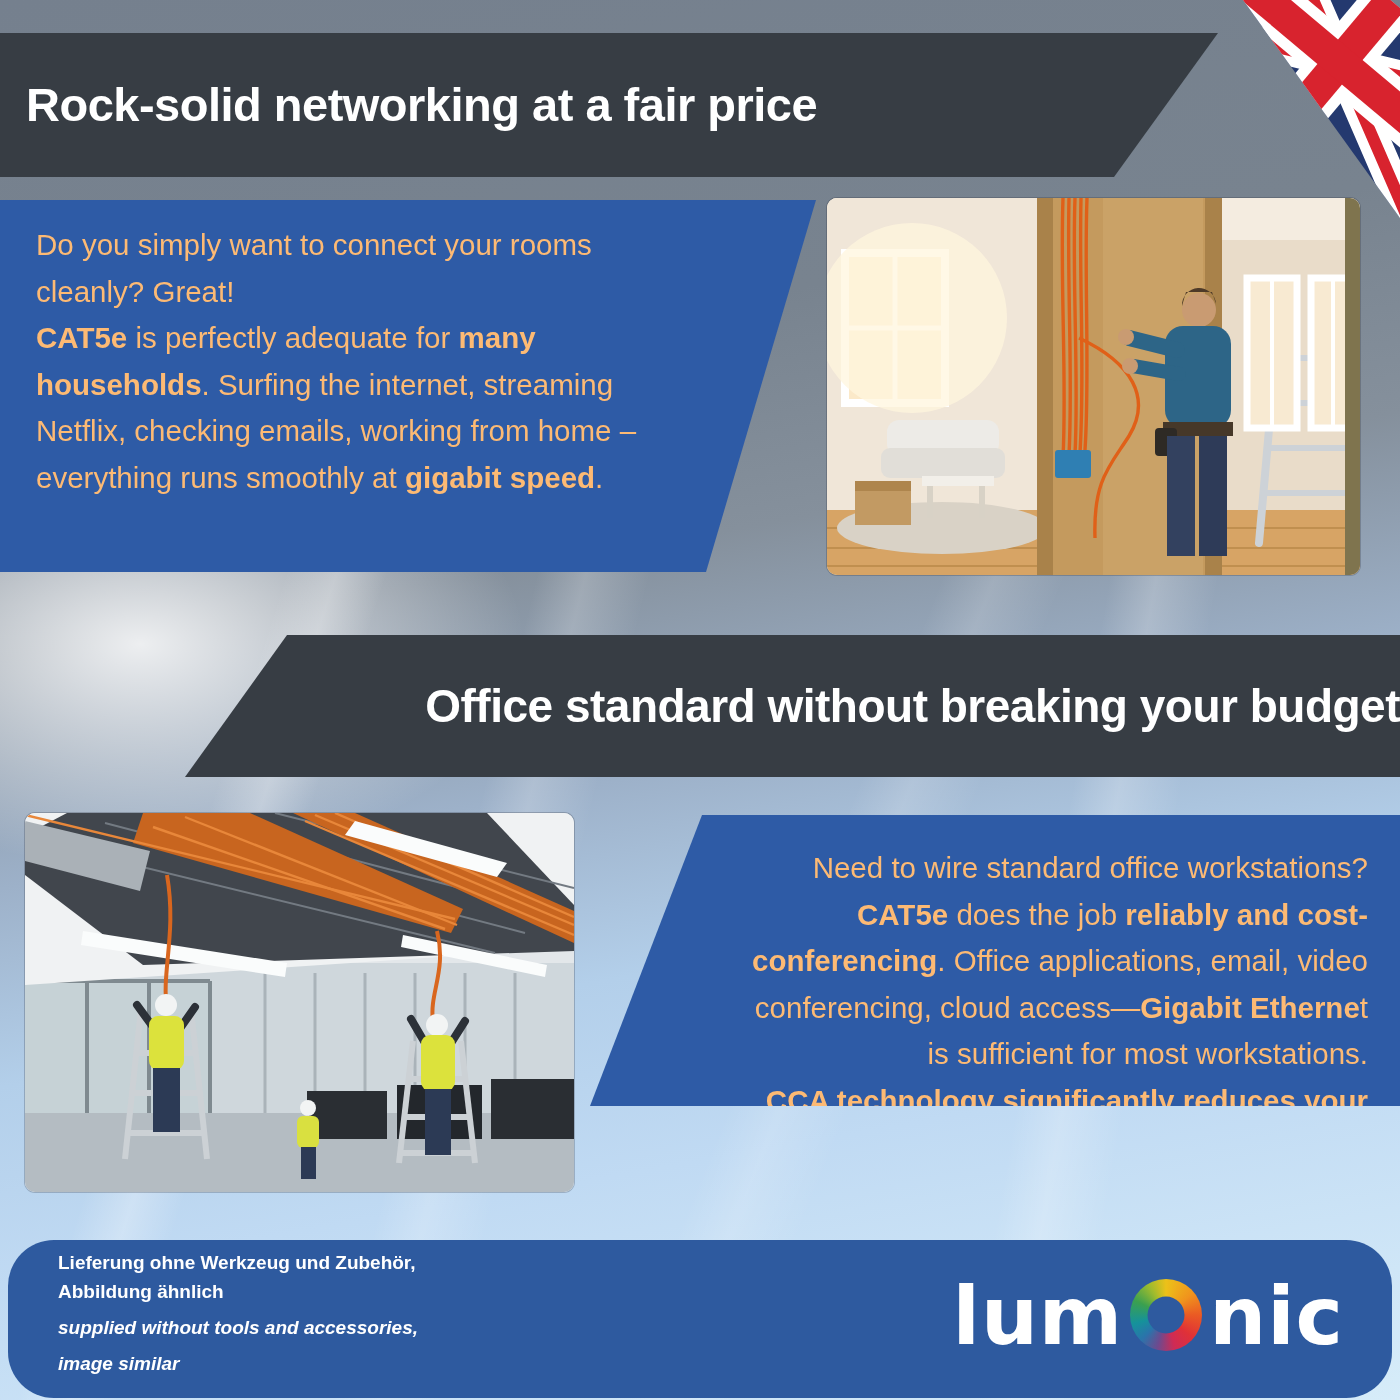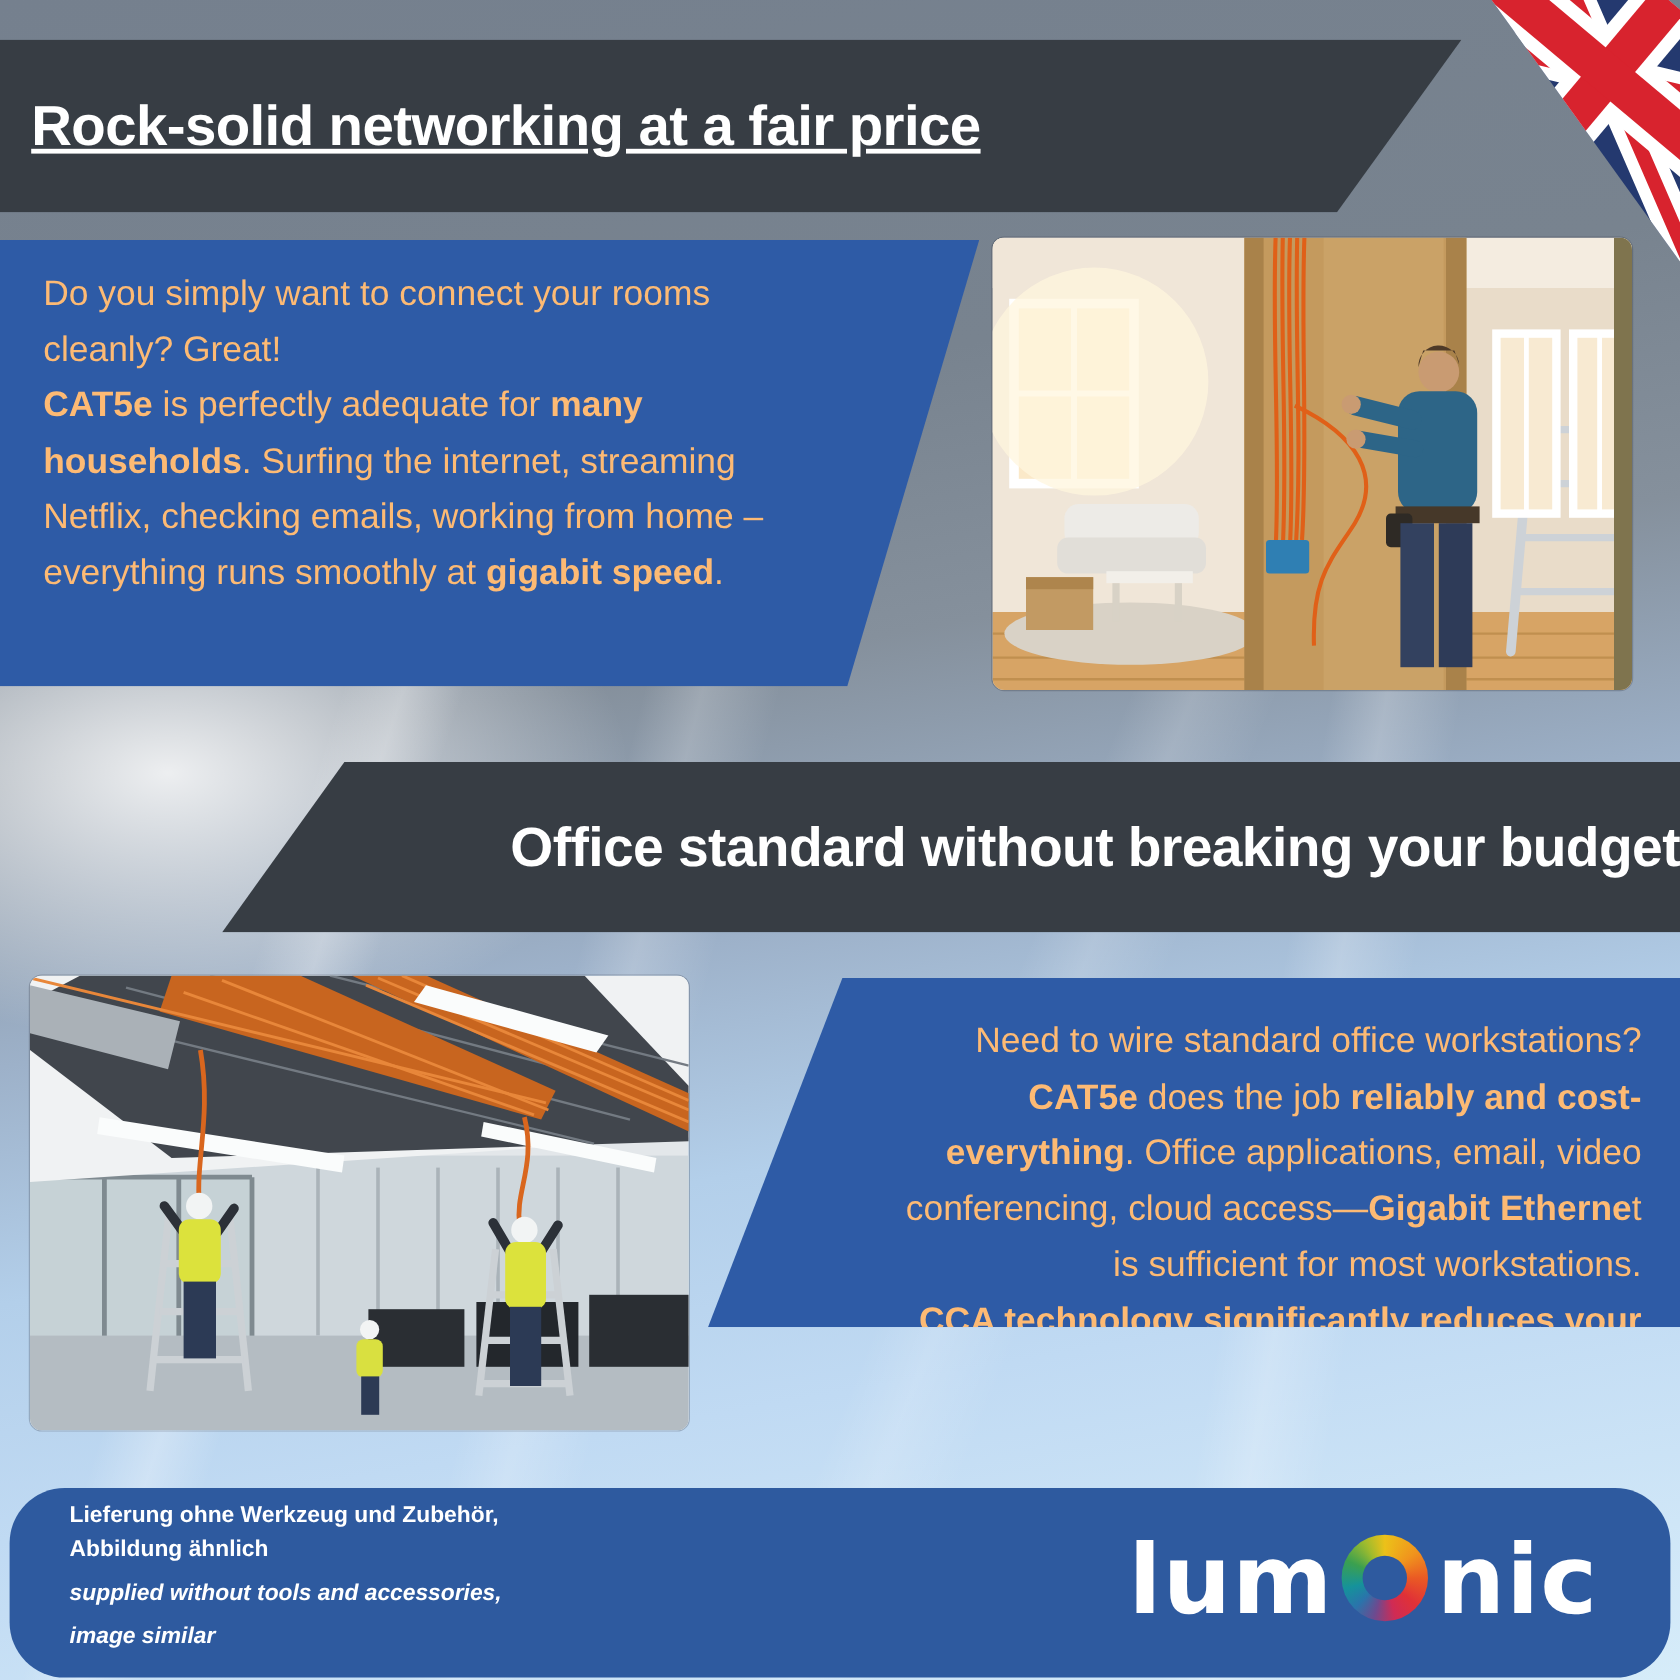--- a/index.html
+++ b/index.html
@@ -14,21 +14,21 @@
     position:absolute;left:0;top:520px;width:1400px;height:880px;pointer-events:none;
     background:
       linear-gradient(108deg, rgba(255,255,255,0) 18%, rgba(255,255,255,.28) 21%, rgba(255,255,255,0) 24%),
       linear-gradient(104deg, rgba(255,255,255,0) 34%, rgba(255,255,255,.20) 37%, rgba(255,255,255,0) 41%),
       linear-gradient(112deg, rgba(255,255,255,0) 55%, rgba(255,255,255,.16) 58%, rgba(255,255,255,0) 62%),
       linear-gradient(100deg, rgba(255,255,255,0) 72%, rgba(255,255,255,.22) 75%, rgba(255,255,255,0) 79%);
   }
   
   .banner{position:absolute;background:#373d44;color:#fff;font-weight:700;}
   .banner1{left:0;top:33px;width:1218px;height:144px;
-    clip-path:polygon(0 0,100% 0,calc(100% - 104px) 100%,0 100%);text-decoration:underline;}
+    clip-path:polygon(0 0,100% 0,calc(100% - 104px) 100%,0 100%);}
   .banner1 .btitle{padding-left:26px;line-height:144px;font-size:47px;letter-spacing:-.5px;white-space:nowrap;}
   .banner2{left:185px;top:635px;width:1215px;height:142px;
     clip-path:polygon(102px 0,100% 0,100% 100%,0 100%);}
   .banner2 .btitle{padding-left:108px;line-height:142px;font-size:46px;letter-spacing:-.5px;text-align:right;white-space:nowrap;}
   
   .panel{position:absolute;background:#2e5ba6;color:#fdba74;}
   .panel1{left:0;top:200px;width:816px;height:372px;
     clip-path:polygon(0 0,100% 0,calc(100% - 110px) 100%,0 100%);
     padding:0;}
   .panel1 .ptext{margin:22px 0 0 36px;}
@@ -42,21 +42,21 @@
   .photo1{left:827px;top:198px;width:533px;height:377px;}
   .photo2{left:25px;top:813px;width:549px;height:379px;}
   .photo svg{display:block;width:100%;height:100%;}
   
   .flag{position:absolute;top:0;right:0;width:165px;height:222px;}
   
   .footer{position:absolute;left:8px;top:1240px;width:1384px;height:158px;
     background:#2e5a9f;border-radius:46px;}
   .disclaimer{position:absolute;left:50px;top:8px;color:#fff;font-size:19px;line-height:29px;font-weight:700;}
   .disclaimer .en{font-style:italic;margin-top:7px;}
-  .logo{position:absolute;right:60px;top:0;height:158px;display:flex;align-items:center;color:#fff;
+  .logo{position:absolute;right:48px;top:0;height:158px;display:flex;align-items:center;color:#fff;
     font-family:"DejaVu Sans",sans-serif;font-weight:700;font-size:80px;letter-spacing:1px;}
   .logo .ring{position:relative;width:72px;height:72px;border-radius:50%;margin:0 7px;transform:translateY(-4px);
     background:conic-gradient(from 0deg,
       #ecc119 0deg,#f0941d 50deg,#ea5a24 90deg,#e03137 130deg,#cf2b55 165deg,
       #6d4a8f 195deg,#2a74ab 225deg,#15929b 255deg,#3ba04f 295deg,#9dbb2e 330deg,#ecc119 360deg);}
   .logo .ring::after{content:"";position:absolute;left:50%;top:50%;width:37px;height:37px;
     border-radius:50%;background:#2e5a9f;transform:translate(-50%,-50%);}
   .logo .word{line-height:1;transform:translateY(-2px);}
 </style>
 </head>
@@ -255,21 +255,21 @@
       <circle cx="283" cy="295" r="8" fill="#f2f4f4"></circle>
       <rect x="272" y="303" width="22" height="32" rx="6" fill="#d9e040"></rect>
       <rect x="276" y="334" width="15" height="32" fill="#2c3a55"></rect>
     </svg>
   </div>
 
   <div class="panel panel2">
     <div class="ptext">
         <div><span>Need to wire standard office workstations?</span></div>
         <div><span style="font-weight: 700;">CAT5e</span><span> does the job </span><span style="font-weight: 700;">reliably and cost-</span></div>
-        <div><span style="font-weight: 700;">everything</span><span>. Office applications, email, video</span></div>
+        <div><span style="font-weight: 700;">conferencing</span><span>. Office applications, email, video</span></div>
         <div><span>conferencing, cloud access—</span><span style="font-weight: 700;">Gigabit Etherne</span><span>t</span></div>
         <div><span>is sufficient for most workstations.</span></div>
         <div><span style="font-weight: 700;">CCA technology significantly reduces your</span></div>
         <div><span style="font-weight: 700;">installation costs.</span></div>
       </div>
   </div>
 
   <div class="footer">
     <div class="disclaimer">
       <div>Lieferung ohne Werkzeug und Zubehör,</div>

